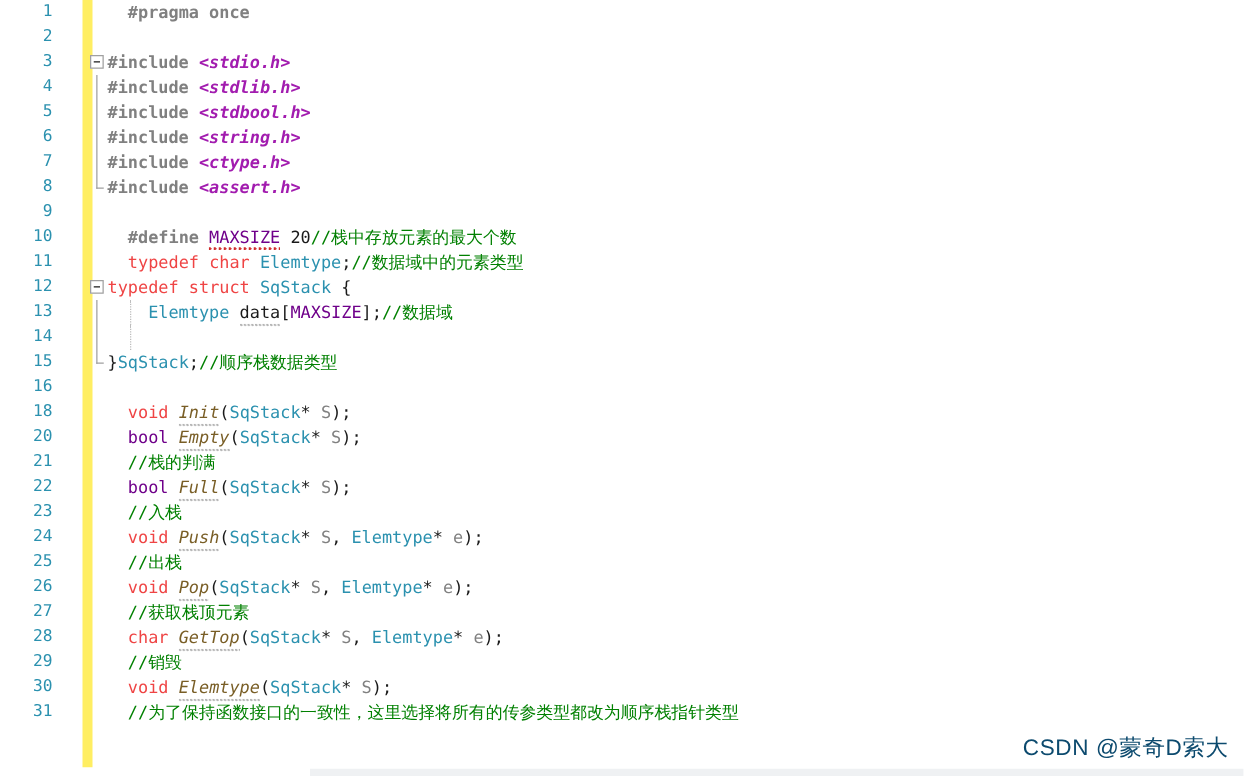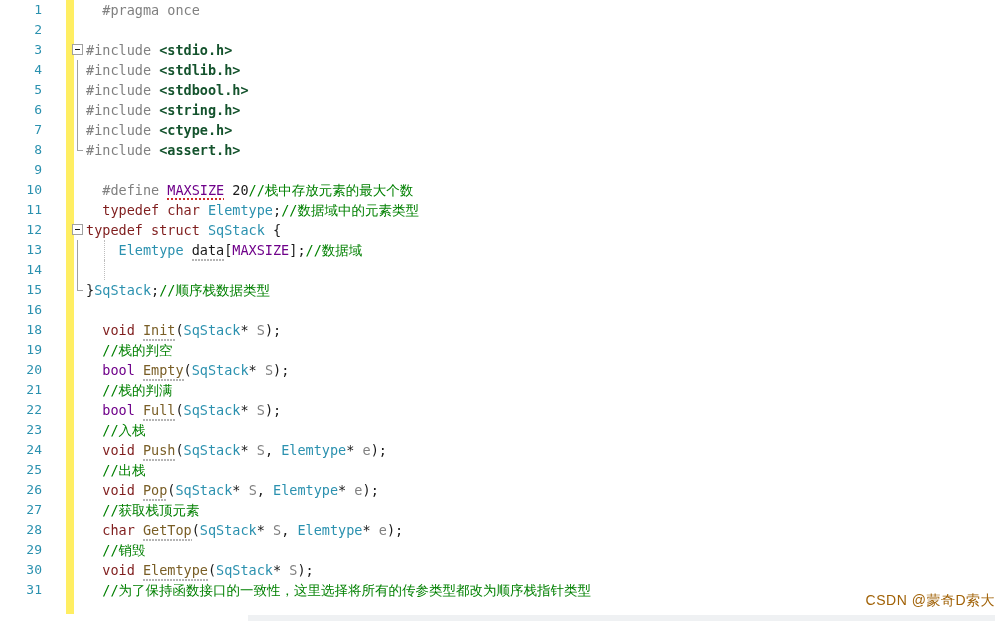--- a/index.html
+++ b/index.html
@@ -125,26 +125,26 @@
   .indentguide {
     position: absolute;
     left: 104px;
     top: 0;
     width: 1px;
     height: 20px;
     border-left: 1px dotted #bdbdbd;
   }
 
   
-  .t-pp      { color: #808080; }                
-  .t-str     { color: #14532d; font-weight: bold; }  
-  .t-kw      { color: #7f1d1d; }                
+  .t-pp      { color: #808080; font-weight: bold; }                
+  .t-str     { color: #a21caf; font-weight: bold; font-style: italic; }  
+  .t-kw      { color: #ef4444; }                
   .t-macro   { color: #6f008a; }                
   .t-type    { color: #2b91af; }                
-  .t-fn      { color: #795e26; }                
+  .t-fn      { color: #795e26; font-style: italic; }                
   .t-var     { color: #808080; }                
   .t-plain   { color: #1a1a1a; }
   .t-num     { color: #1a1a1a; }
   .t-cmt     { color: #008000; }                
   .t-punc    { color: #1a1a1a; }
 
   
   .squiggle {
     position: relative;
     text-decoration: none;
@@ -192,25 +192,25 @@
     left: 248px;
     top: 1px;
     right: 0;
     height: 6px;
     background: #eff1f3;
   }
 
   
   .watermark {
     position: absolute;
-    right: 0;
+    right: 12px;
     bottom: 11px;
     font-family: "Liberation Sans", sans-serif;
-    font-size: 14px;
-    color: #a16207;
+    font-size: 18px;
+    color: #0c4a6e;
     letter-spacing: 0.5px;
     white-space: nowrap;
   }
 </style>
 </head>
 <body>
 
 <div id="app">
 
   <div class="editor">
@@ -309,24 +309,20 @@
         </div>
         <div class="code-row">
           <div class="lineno">16</div>
           <div class="codetext"></div>
         </div>
         <div class="code-row">
           <div class="lineno">18</div>
           <div class="codetext"><span class="t-plain">  </span><span class="t-kw">void</span><span class="t-plain"> </span><span class="t-fn dotunder">Init</span><span class="t-punc">(</span><span class="t-type">SqStack</span><span class="t-punc">*</span><span class="t-plain"> </span><span class="t-var">S</span><span class="t-punc">)</span><span class="t-punc">;</span></div>
         </div>
         <div class="code-row">
-          <div class="lineno">19</div>
-          <div class="codetext"><span class="t-plain">  </span><span class="t-cmt">//栈的判空</span></div>
-        </div>
-        <div class="code-row">
           <div class="lineno">20</div>
           <div class="codetext"><span class="t-plain">  </span><span class="t-macro">bool</span><span class="t-plain"> </span><span class="t-fn dotunder">Empty</span><span class="t-punc">(</span><span class="t-type">SqStack</span><span class="t-punc">*</span><span class="t-plain"> </span><span class="t-var">S</span><span class="t-punc">)</span><span class="t-punc">;</span></div>
         </div>
         <div class="code-row">
           <div class="lineno">21</div>
           <div class="codetext"><span class="t-plain">  </span><span class="t-cmt">//栈的判满</span></div>
         </div>
         <div class="code-row">
           <div class="lineno">22</div>
           <div class="codetext"><span class="t-plain">  </span><span class="t-macro">bool</span><span class="t-plain"> </span><span class="t-fn dotunder">Full</span><span class="t-punc">(</span><span class="t-type">SqStack</span><span class="t-punc">*</span><span class="t-plain"> </span><span class="t-var">S</span><span class="t-punc">)</span><span class="t-punc">;</span></div>

